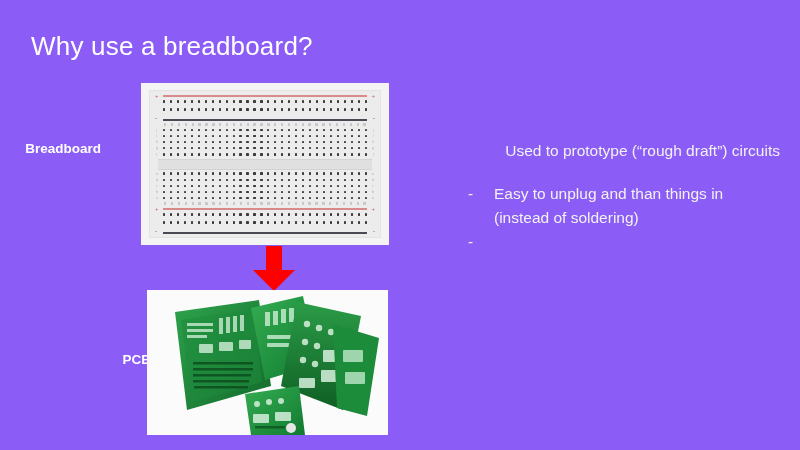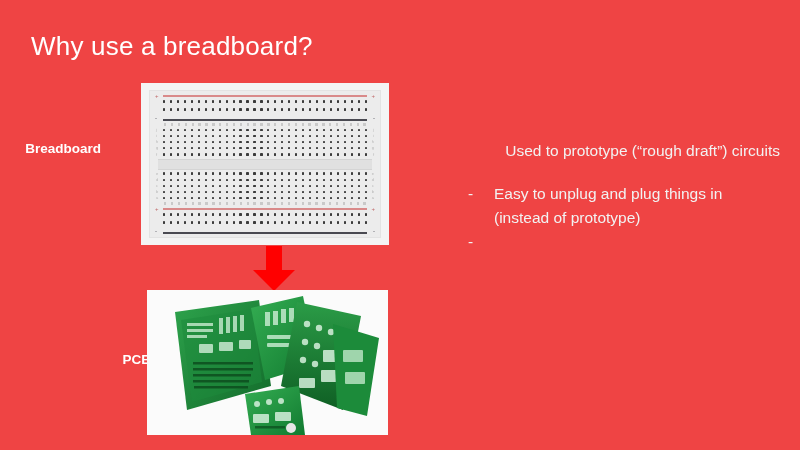--- a/index.html
+++ b/index.html
@@ -5,21 +5,21 @@
 <style>
   html, body {
     margin: 0;
     padding: 0;
     background: #1e1e1e;
   }
   #slide {
     position: relative;
     width: 800px;
     height: 450px;
-    background: #ef4444;
+    background: #8b5cf6;
     overflow: hidden;
     font-family: "Liberation Sans", sans-serif;
     -webkit-font-smoothing: antialiased;
   }
 
   
   #slide-title {
     position: absolute;
     left: 31px;
     top: 31px;
@@ -884,18 +884,18 @@
           <rect x="108" y="136" width="30" height="2.5"></rect>
         </g>
         <circle cx="144" cy="138" r="5" fill="#e6e6e6"></circle>
       </g>
     </svg>
   </div>
 
   <div id="body-text">
     <div id="lead-text">Used to prototype (“rough draft”) circuits</div>
     <ul id="bullet-list">
-        <li><span class="dash">-</span><span>Easy to unplug and plug things in (instead of prototype)</span></li>
+        <li><span class="dash">-</span><span>Easy to unplug and than things in (instead of soldering)</span></li>
         <li><span class="dash">-</span></li>
       </ul>
   </div>
 
 </div>
 
 </body></html>

